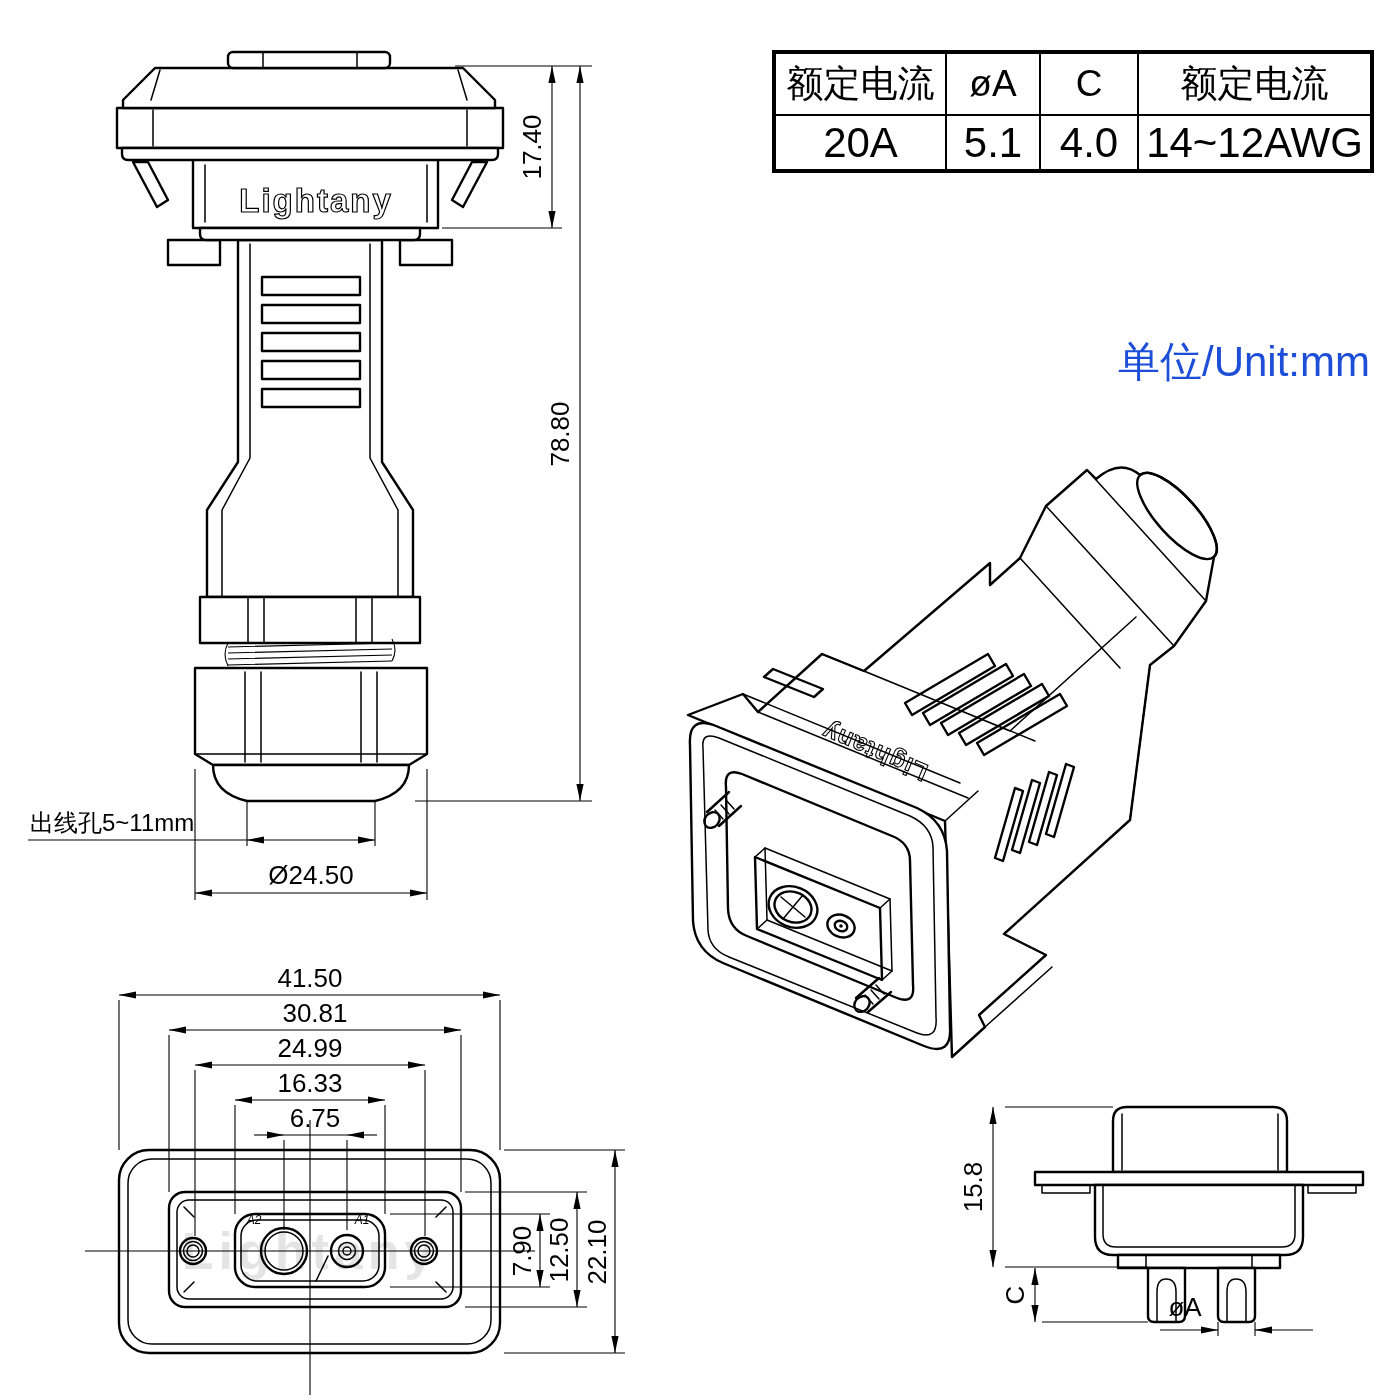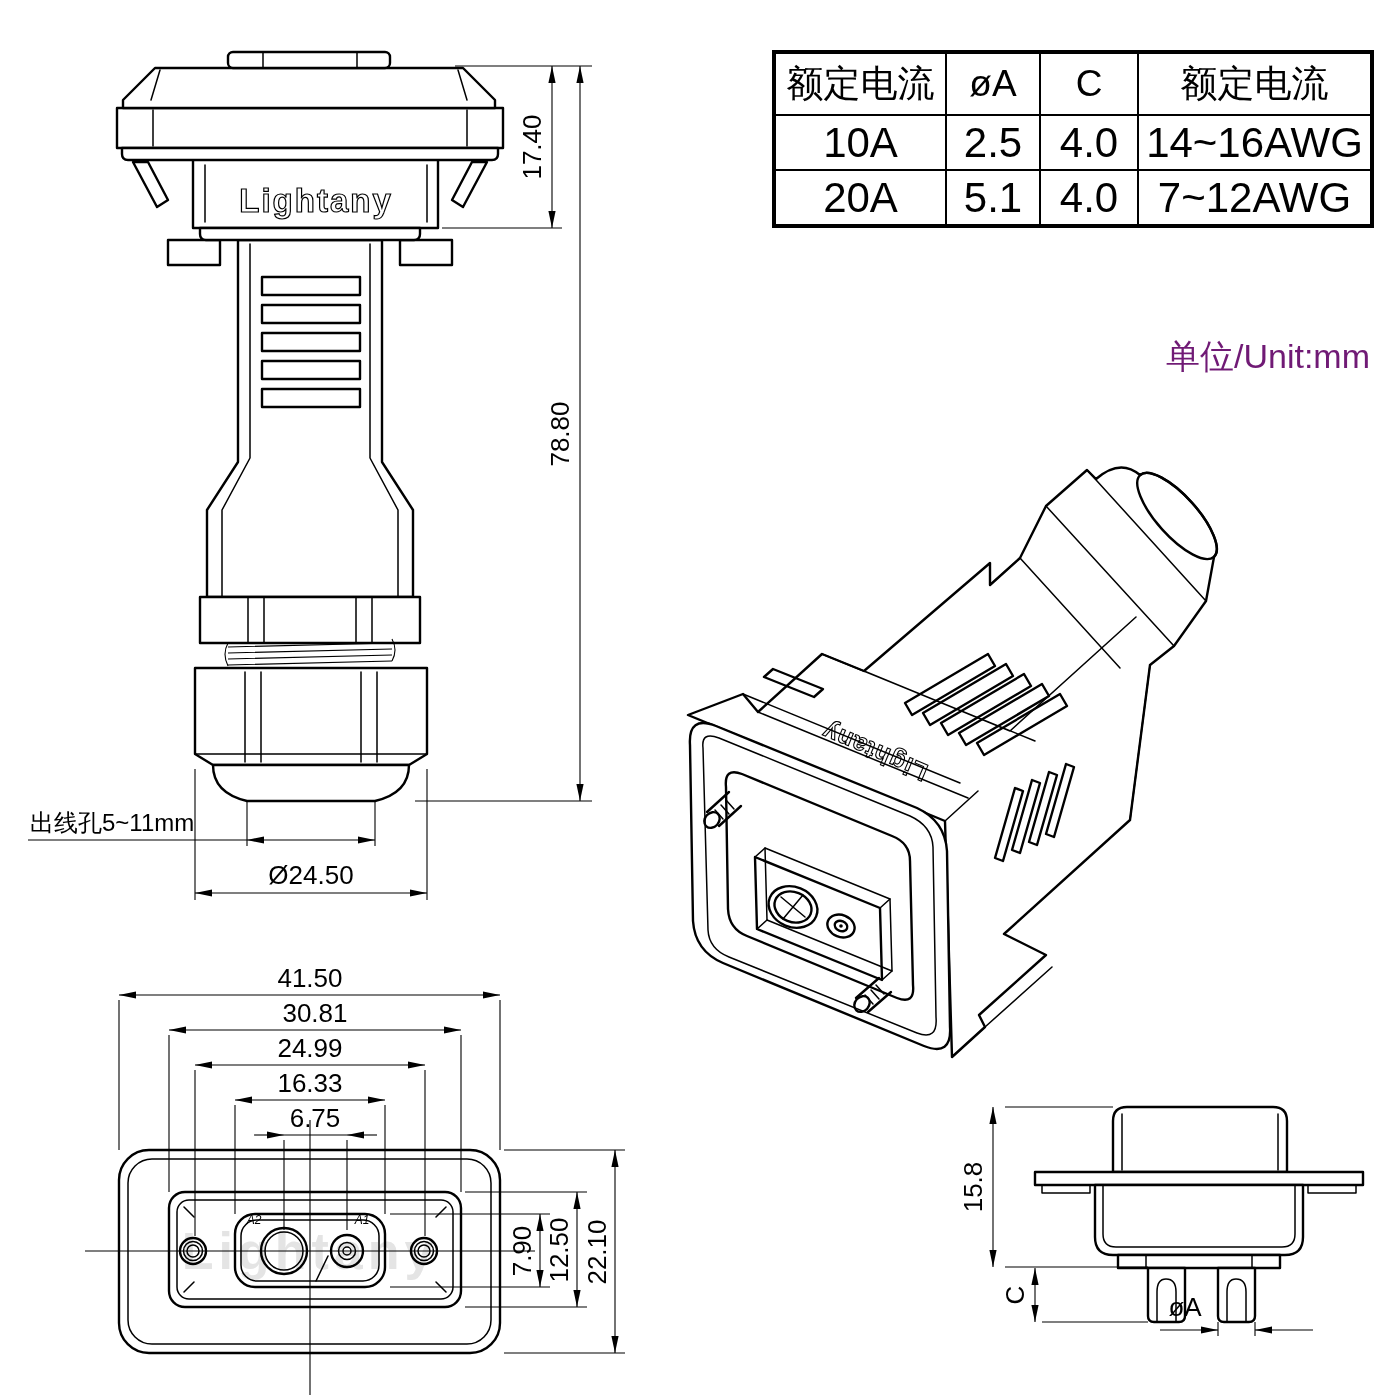--- a/index.html
+++ b/index.html
@@ -19,21 +19,21 @@
   .cjk{font-size:24px;fill:#000;}
   .wm{font-size:52px;font-weight:bold;letter-spacing:5px;fill:#e4e4e4;}
   
   #spec-table{position:absolute;left:772px;top:37px;border-collapse:collapse;table-layout:fixed;margin-top:13px;}
   #spec-table td,#spec-table th{border:2.5px solid #000;text-align:center;vertical-align:middle;
      padding:0;color:#000;font-weight:normal;}
   #spec-table{border:4px solid #000;}
   #spec-table th{height:60px;font-size:37px;}
   #spec-table td{height:53px;font-size:42px;}
   #unit-note{position:absolute;left:772px;top:334px;width:598px;text-align:right;
-     font-size:34px;color:#701a75;}
+     font-size:42px;color:#1d4ed8;}
 </style>
 </head>
 <body>
 
 <div id="canvas">
 
 <svg width="1400" height="1400" viewBox="0 0 1400 1400">
   <defs>
     <marker id="ah" markerUnits="userSpaceOnUse" markerWidth="20" markerHeight="10" refX="17" refY="5" orient="auto-start-reverse">
       <path d="M17,5 L0,1.4 L0,8.6 Z" fill="#000"></path>
@@ -308,28 +308,22 @@
         <col style="width:234px">
       </colgroup>
   <tbody>
         <tr>
     <th>额定电流</th>
     <th>øA</th>
     <th>C</th>
     <th>额定电流</th>
   </tr>
   <tr>
-    <td>10A</td>
-    <td>2.5</td>
-    <td>4.0</td>
-    <td>14~16AWG</td>
-  </tr>
-  <tr>
     <td>20A</td>
     <td>5.1</td>
     <td>4.0</td>
-    <td>7~12AWG</td>
+    <td>14~12AWG</td>
   </tr>
 </tbody>
     </table>
 <div id="unit-note">单位/Unit:mm</div>
 
 </div>
 
 </body></html>

